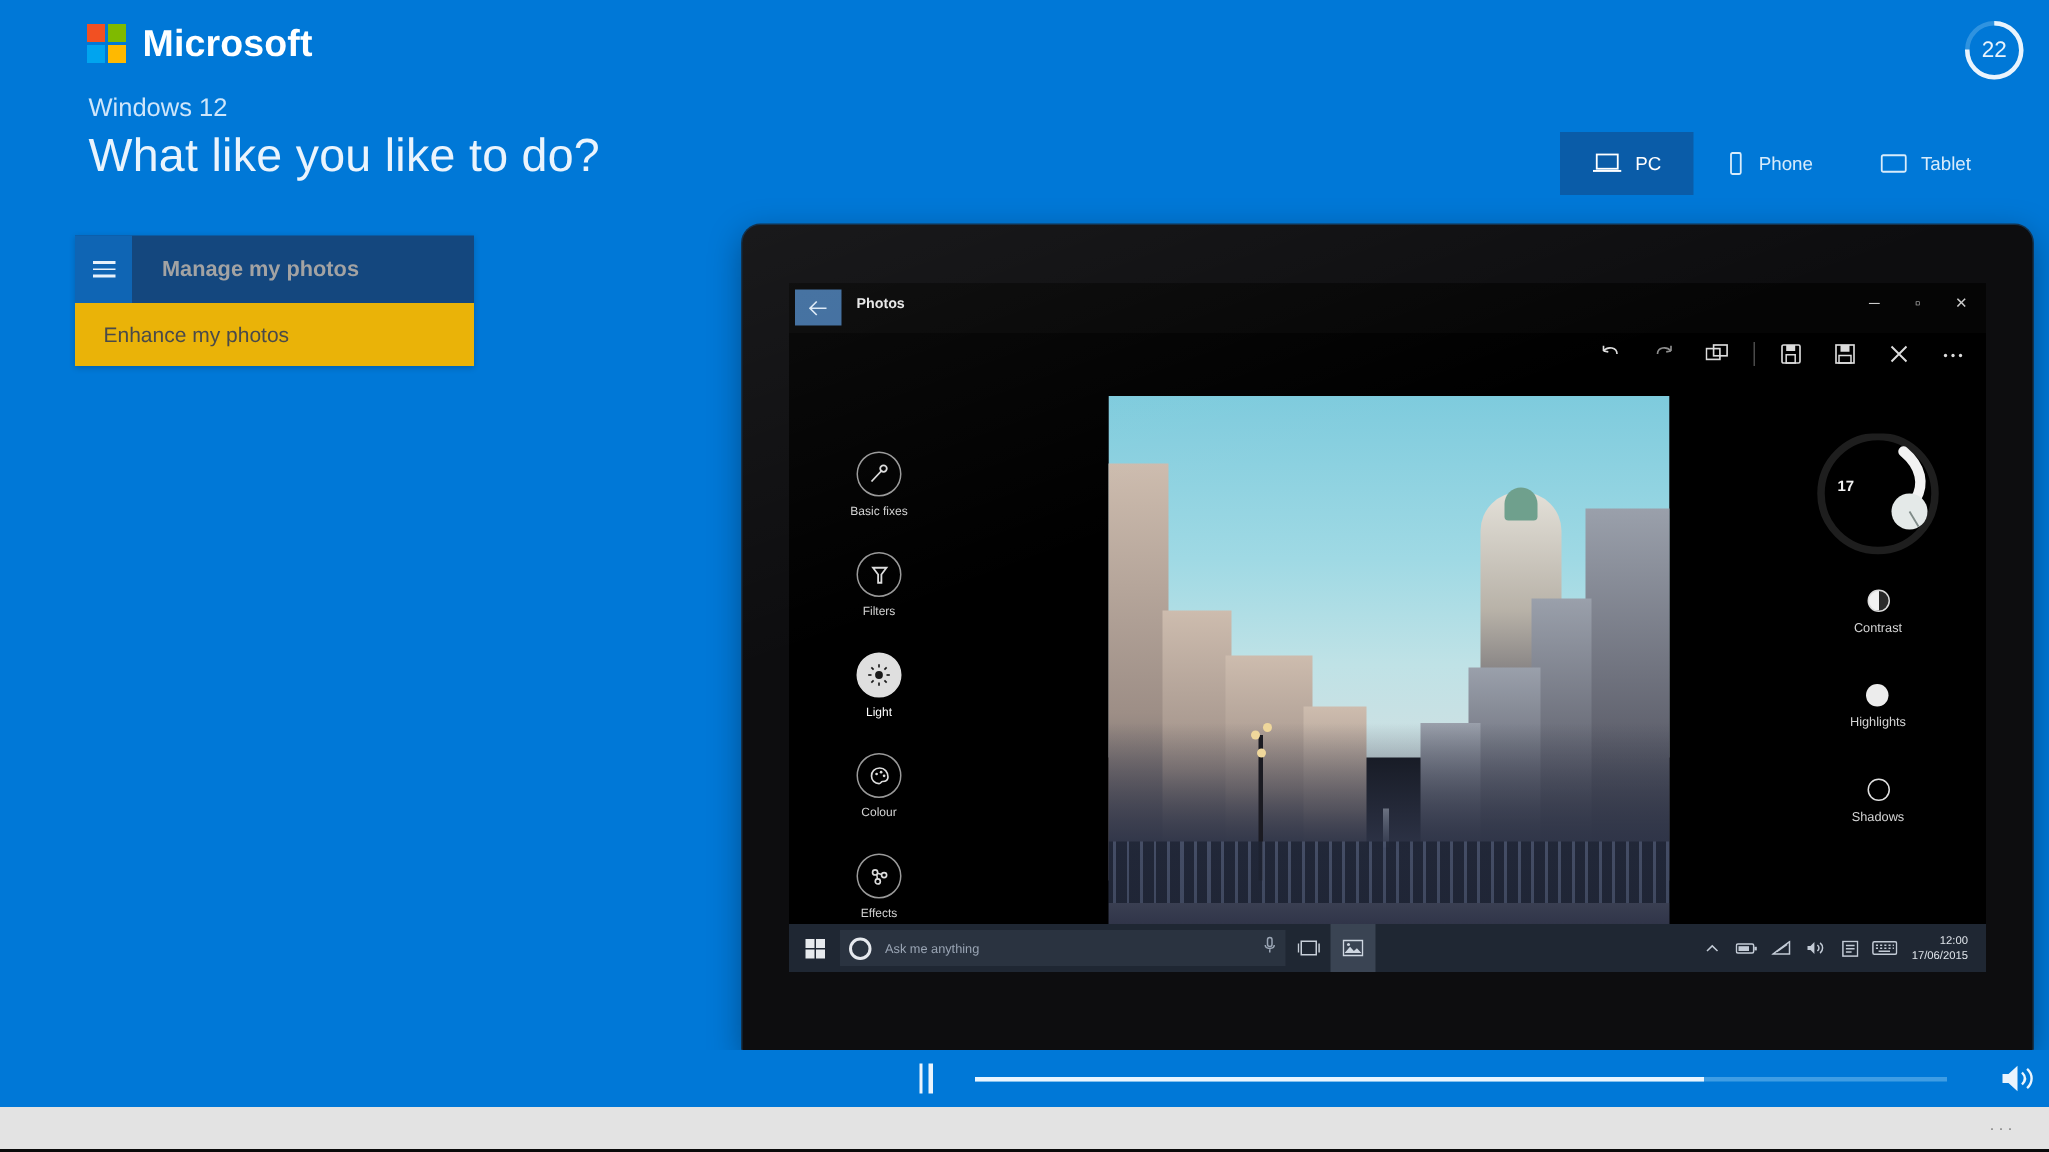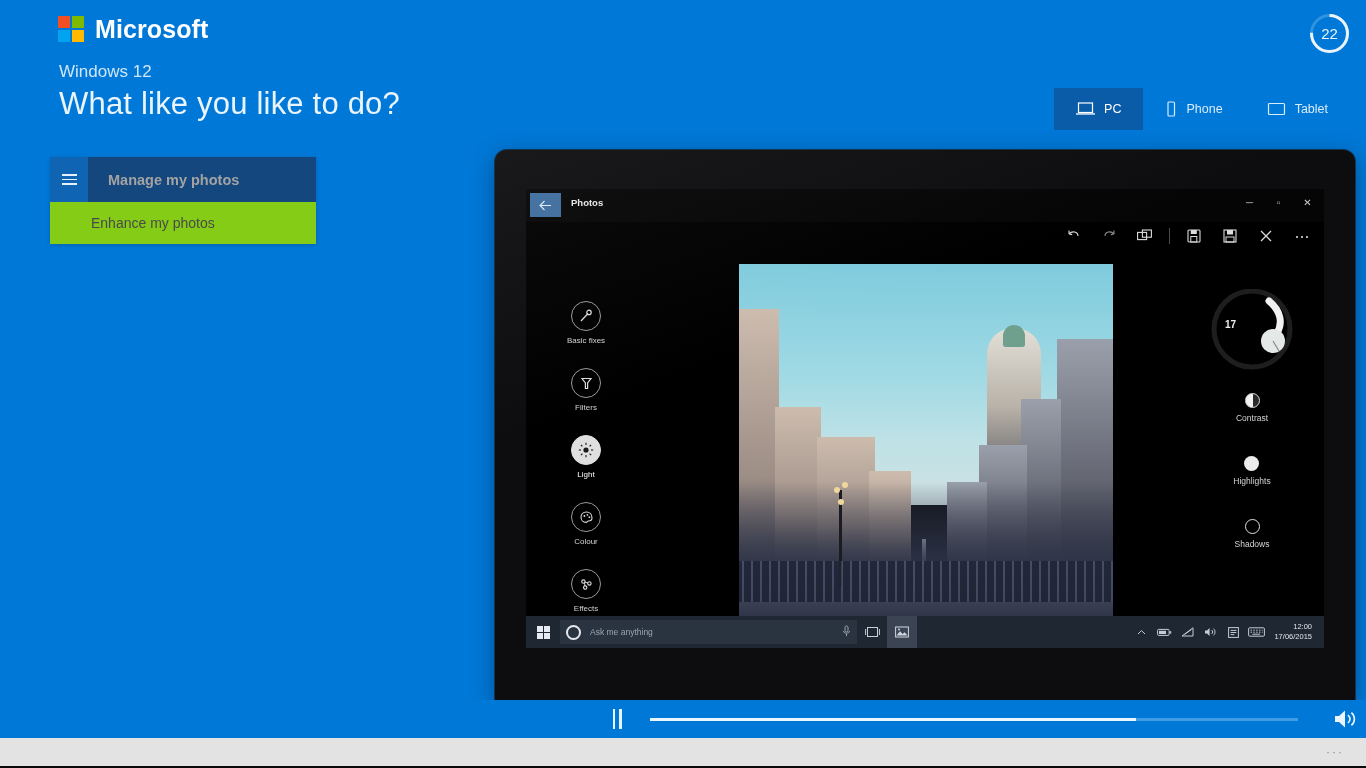--- a/index.html
+++ b/index.html
@@ -65,21 +65,21 @@
   }
   .counter svg { display: block; }
   .counter .num {
     position: absolute; inset: 0;
     display: flex; align-items: center; justify-content: center;
     color: #e9f4fd; font-size: 15px; font-weight: 400;
   }
 
   
   .devices {
-    position: absolute; right: 16px; top: 88px;
+    position: absolute; right: 30px; top: 88px;
     display: flex; align-items: stretch; gap: 0; padding-left: 43px;
   }
   .dev {
     display: flex; align-items: center; gap: 9px;
     padding: 0 22px;
     height: 42px;
     color: #d8ecfb;
     font-size: 12.5px;
     cursor: pointer;
     user-select: none;
@@ -112,23 +112,23 @@
   .menu-title {
     flex: 1;
     display: flex; align-items: center;
     padding-left: 20px;
     color: #a3a3a3;
     font-size: 14.5px;
     font-weight: bold;
   }
   .menu-item {
     height: 42px;
-    background: #84cc16;
+    background: #eab308;
     display: flex; align-items: center;
-    padding-left: 41px;
+    padding-left: 19px;
     color: #4a4a4a;
     font-size: 14px;
     cursor: pointer;
   }
 
   
   .laptop {
     position: absolute;
     left: 495px; top: 150px;
     width: 860px; height: 552px;

